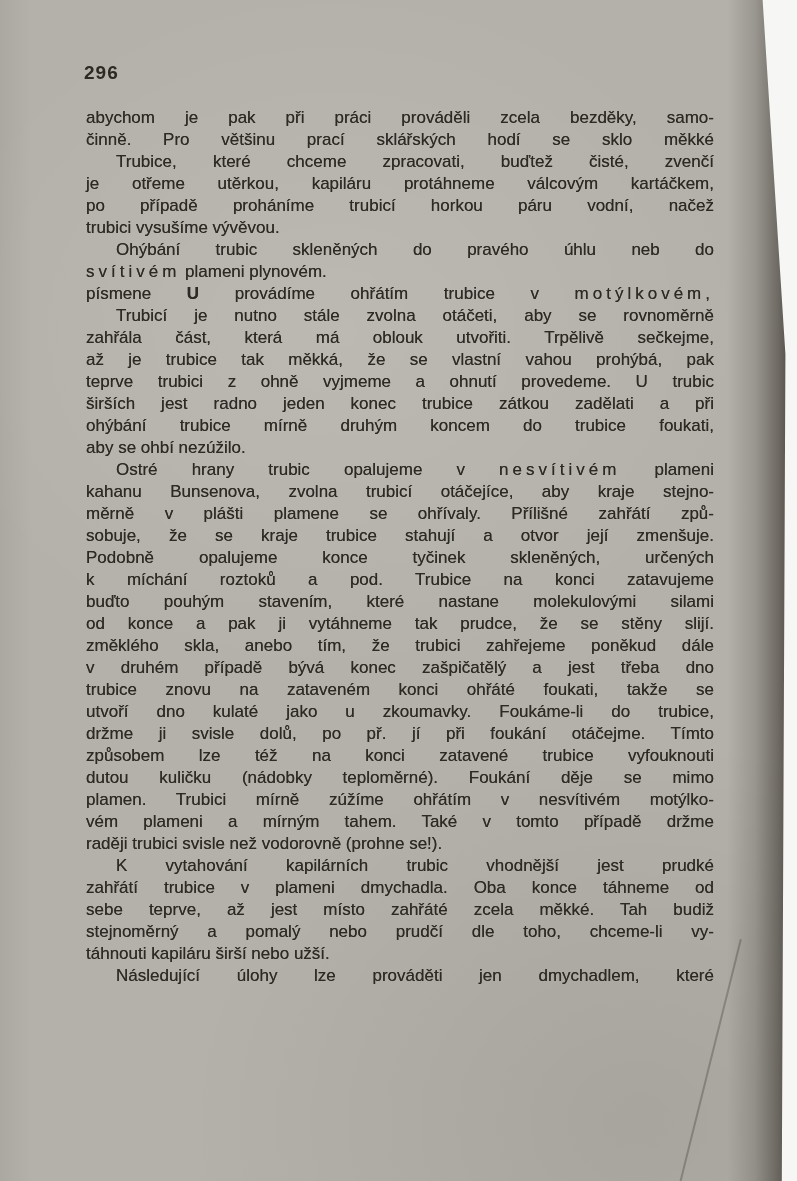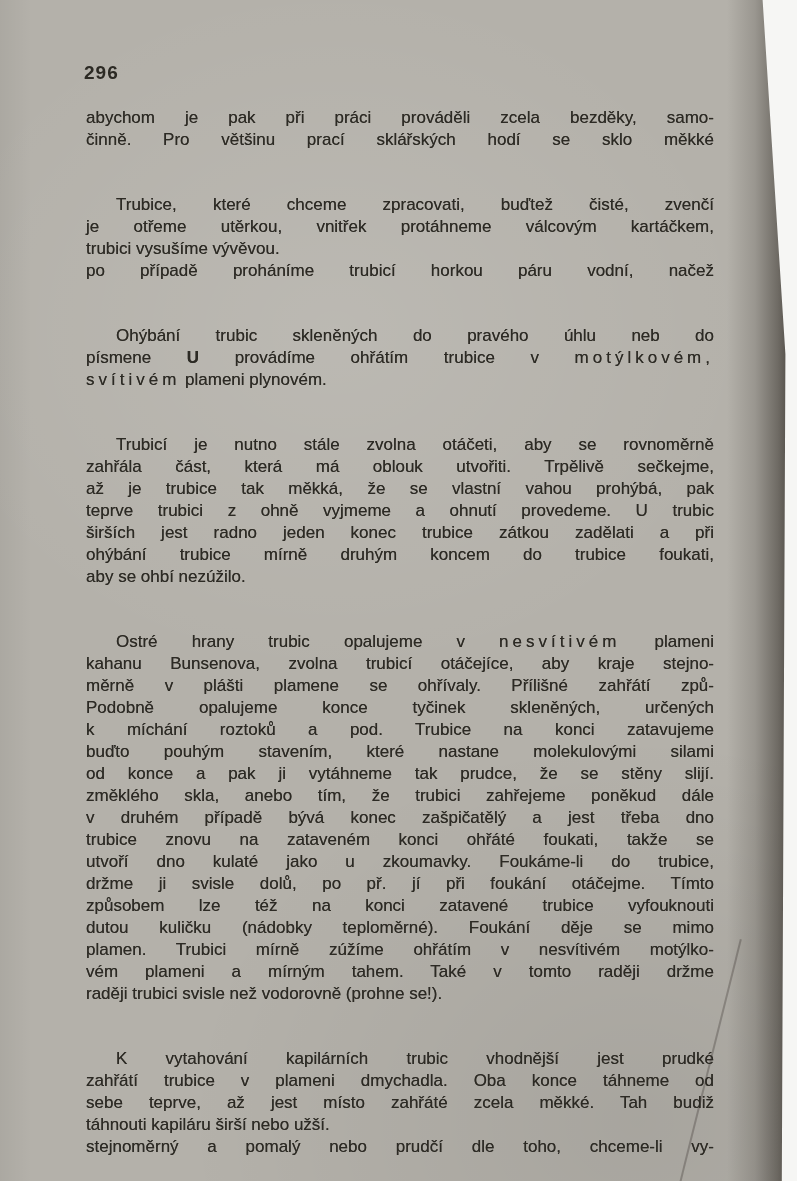--- a/index.html
+++ b/index.html
@@ -76,71 +76,71 @@
   .line {
     height: 22px;
     text-align: justify;
     text-align-last: justify;
   }
   .line.end {
     text-align-last: left;
   }
   .line.ind {
     text-indent: 30px;
-    margin-top: 43px;
   }
   .sp {
     letter-spacing: 4px;
   }
   .b {
     font-weight: bold;
   }
 </style>
 </head>
 <body>
 
 <div class="scan">
   <div class="crease"></div>
   <div class="edge-shadow"></div>
   <div class="white-edge"></div>
   <div class="page-number">296</div>
   <div class="text">
       <div class="line"><span>abychom je pak při práci prováděli zcela bezděky, samo-</span></div>
       <div class="line"><span>činně. Pro většinu prací sklářských hodí se sklo měkké</span></div>
       <div class="line ind"><span>Trubice, které chceme zpracovati, buďtež čisté, zvenčí</span></div>
-      <div class="line"><span>je otřeme utěrkou, vnitřek protáhneme válcovým kartáčkem,</span></div>
+      <div class="line"><span>je otřeme utěrkou, kapiláru protáhneme válcovým kartáčkem,</span></div>
+      <div class="line"><span>po případě proháníme trubicí horkou páru vodní, načež</span></div>
       <div class="line end"><span>trubici vysušíme vývěvou.</span></div>
-      <div class="line"><span>po případě proháníme trubicí horkou páru vodní, načež</span></div>
       <div class="line ind"><span>Ohýbání trubic skleněných do pravého úhlu neb do</span></div>
+      <div class="line end"><span class="sp">svítivém</span><span> plameni plynovém.</span></div>
       <div class="line"><span>písmene </span><span class="b">U</span><span> provádíme ohřátím trubice v </span><span class="sp">motýlkovém,</span></div>
-      <div class="line end"><span class="sp">svítivém</span><span> plameni plynovém.</span></div>
       <div class="line ind"><span>Trubicí je nutno stále zvolna otáčeti, aby se rovnoměrně</span></div>
       <div class="line"><span>zahřála část, která má oblouk utvořiti. Trpělivě sečkejme,</span></div>
       <div class="line"><span>až je trubice tak měkká, že se vlastní vahou prohýbá, pak</span></div>
       <div class="line"><span>teprve trubici z ohně vyjmeme a ohnutí provedeme. U trubic</span></div>
       <div class="line"><span>širších jest radno jeden konec trubice zátkou zadělati a při</span></div>
       <div class="line"><span>ohýbání trubice mírně druhým koncem do trubice foukati,</span></div>
       <div class="line end"><span>aby se ohbí nezúžilo.</span></div>
       <div class="line ind"><span>Ostré hrany trubic opalujeme v </span><span class="sp">nesvítivém</span><span> plameni</span></div>
       <div class="line"><span>kahanu Bunsenova, zvolna trubicí otáčejíce, aby kraje stejno-</span></div>
       <div class="line"><span>měrně v plášti plamene se ohřívaly. Přílišné zahřátí způ-</span></div>
+      <div class="line"><span>sobuje, že se kraje trubice stahují a otvor její zmenšuje.</span></div>
       <div class="line"><span>Podobně opalujeme konce tyčinek skleněných, určených</span></div>
       <div class="line"><span>k míchání roztoků a pod. Trubice na konci zatavujeme</span></div>
       <div class="line"><span>buďto pouhým stavením, které nastane molekulovými silami</span></div>
       <div class="line"><span>od konce a pak ji vytáhneme tak prudce, že se stěny slijí.</span></div>
       <div class="line"><span>změklého skla, anebo tím, že trubici zahřejeme poněkud dále</span></div>
       <div class="line"><span>v druhém případě bývá konec zašpičatělý a jest třeba dno</span></div>
       <div class="line"><span>trubice znovu na zataveném konci ohřáté foukati, takže se</span></div>
       <div class="line"><span>utvoří dno kulaté jako u zkoumavky. Foukáme-li do trubice,</span></div>
       <div class="line"><span>držme ji svisle dolů, po př. jí při foukání otáčejme. Tímto</span></div>
       <div class="line"><span>způsobem lze též na konci zatavené trubice vyfouknouti</span></div>
       <div class="line"><span>dutou kuličku (nádobky teploměrné). Foukání děje se mimo</span></div>
       <div class="line"><span>plamen. Trubici mírně zúžíme ohřátím v nesvítivém motýlko-</span></div>
-      <div class="line"><span>vém plameni a mírným tahem. Také v tomto raději držme</span></div>
+      <div class="line"><span>vém plameni a mírným tahem. Také v tomto případě držme</span></div>
       <div class="line end"><span>raději trubici svisle než vodorovně (prohne se!).</span></div>
       <div class="line ind"><span>K vytahování kapilárních trubic vhodnější jest prudké</span></div>
       <div class="line"><span>zahřátí trubice v plameni dmychadla. Oba konce táhneme od</span></div>
       <div class="line"><span>sebe teprve, až jest místo zahřáté zcela měkké. Tah budiž</span></div>
+      <div class="line"><span>stejnoměrný a pomalý nebo prudčí dle toho, chceme-li vy-</span></div>
       <div class="line end"><span>táhnouti kapiláru širší nebo užší.</span></div>
-      <div class="line"><span>stejnoměrný a pomalý nebo prudčí dle toho, chceme-li vy-</span></div>
       <div class="line ind"><span>Následující úlohy lze prováděti jen dmychadlem, které</span></div>
     </div>
 </div>
 
 </body></html>

